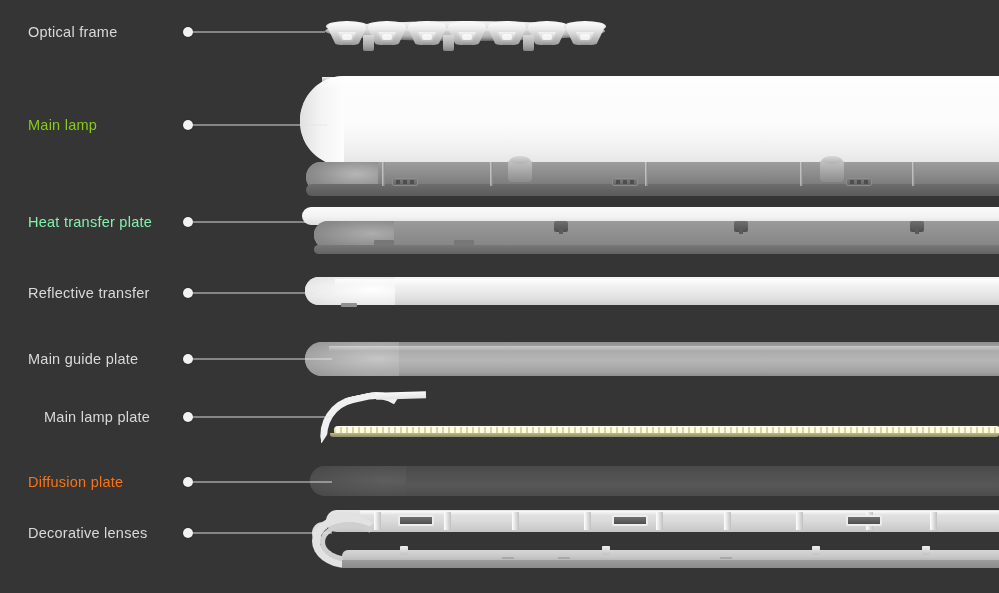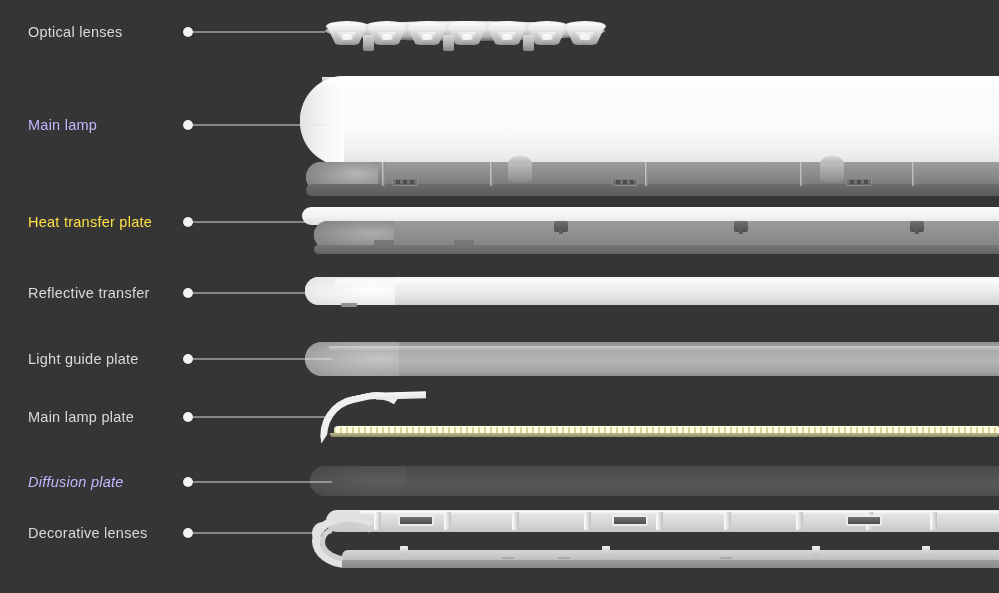--- a/index.html
+++ b/index.html
@@ -446,51 +446,51 @@
     <div class="df-pin" style="left:88px"></div>
     <div class="df-pin" style="left:290px"></div>
     <div class="df-pin" style="left:500px"></div>
     <div class="df-pin" style="left:610px"></div>
     <div class="df-tick" style="left:190px"></div>
     <div class="df-tick" style="left:246px"></div>
     <div class="df-tick" style="left:408px"></div>
   </div>
 
   <div class="callout" id="c0" style="top: 32px;">
-    <span class="lbl" style="color: rgb(217, 217, 217);">Optical lenses</span>
+    <span class="lbl" style="color: rgb(217, 217, 217);">Optical frame</span>
     <span class="dot" style="left: 183px; background: rgb(242, 242, 242);"></span>
     <span class="leader" style="left: 192px; width: 133px; background: rgb(230, 230, 230);"></span>
   </div>
   <div class="callout" id="c1" style="top: 125px;">
-    <span class="lbl" style="color: #c4b5fd;">Main lamp</span>
+    <span class="lbl" style="color: #84cc16;">Main lamp</span>
     <span class="dot" style="left: 183px; background: rgb(242, 242, 242);"></span>
     <span class="leader" style="left: 192px; width: 135px; background: rgb(230, 230, 230);"></span>
   </div>
   <div class="callout" id="c2" style="top: 222px;">
-    <span class="lbl" style="color: #fde047;">Heat transfer plate</span>
+    <span class="lbl" style="color: #86efac;">Heat transfer plate</span>
     <span class="dot" style="left: 183px; background: rgb(242, 242, 242);"></span>
     <span class="leader" style="left: 192px; width: 122px; background: rgb(230, 230, 230);"></span>
   </div>
   <div class="callout" id="c3" style="top: 293px;">
     <span class="lbl" style="color: rgb(217, 217, 217);">Reflective transfer</span>
     <span class="dot" style="left: 183px; background: rgb(242, 242, 242);"></span>
     <span class="leader" style="left: 192px; width: 124px; background: rgb(230, 230, 230);"></span>
   </div>
   <div class="callout" id="c4" style="top: 359px;">
-    <span class="lbl" style="color: rgb(217, 217, 217);">Light guide plate</span>
+    <span class="lbl" style="color: rgb(217, 217, 217);">Main guide plate</span>
     <span class="dot" style="left: 183px; background: rgb(242, 242, 242);"></span>
     <span class="leader" style="left: 192px; width: 140px; background: rgb(230, 230, 230);"></span>
   </div>
   <div class="callout" id="c5" style="top: 417px;">
-    <span class="lbl" style="color: rgb(217, 217, 217);">Main lamp plate</span>
+    <span class="lbl" style="color: rgb(217, 217, 217); margin-left: 16px;">Main lamp plate</span>
     <span class="dot" style="left: 183px; background: rgb(242, 242, 242);"></span>
     <span class="leader" style="left: 192px; width: 140px; background: rgb(230, 230, 230);"></span>
   </div>
   <div class="callout" id="c6" style="top: 482px;">
-    <span class="lbl" style="color: #c4b5fd; font-style: italic;">Diffusion plate</span>
+    <span class="lbl" style="color: #f97316;">Diffusion plate</span>
     <span class="dot" style="left: 183px; background: rgb(242, 242, 242);"></span>
     <span class="leader" style="left: 192px; width: 140px; background: rgb(230, 230, 230);"></span>
   </div>
   <div class="callout" id="c7" style="top: 533px;">
     <span class="lbl" style="color: rgb(217, 217, 217);">Decorative lenses</span>
     <span class="dot" style="left: 183px; background: rgb(242, 242, 242);"></span>
     <span class="leader" style="left: 192px; width: 140px; background: rgb(230, 230, 230);"></span>
   </div>
 
 </div>

